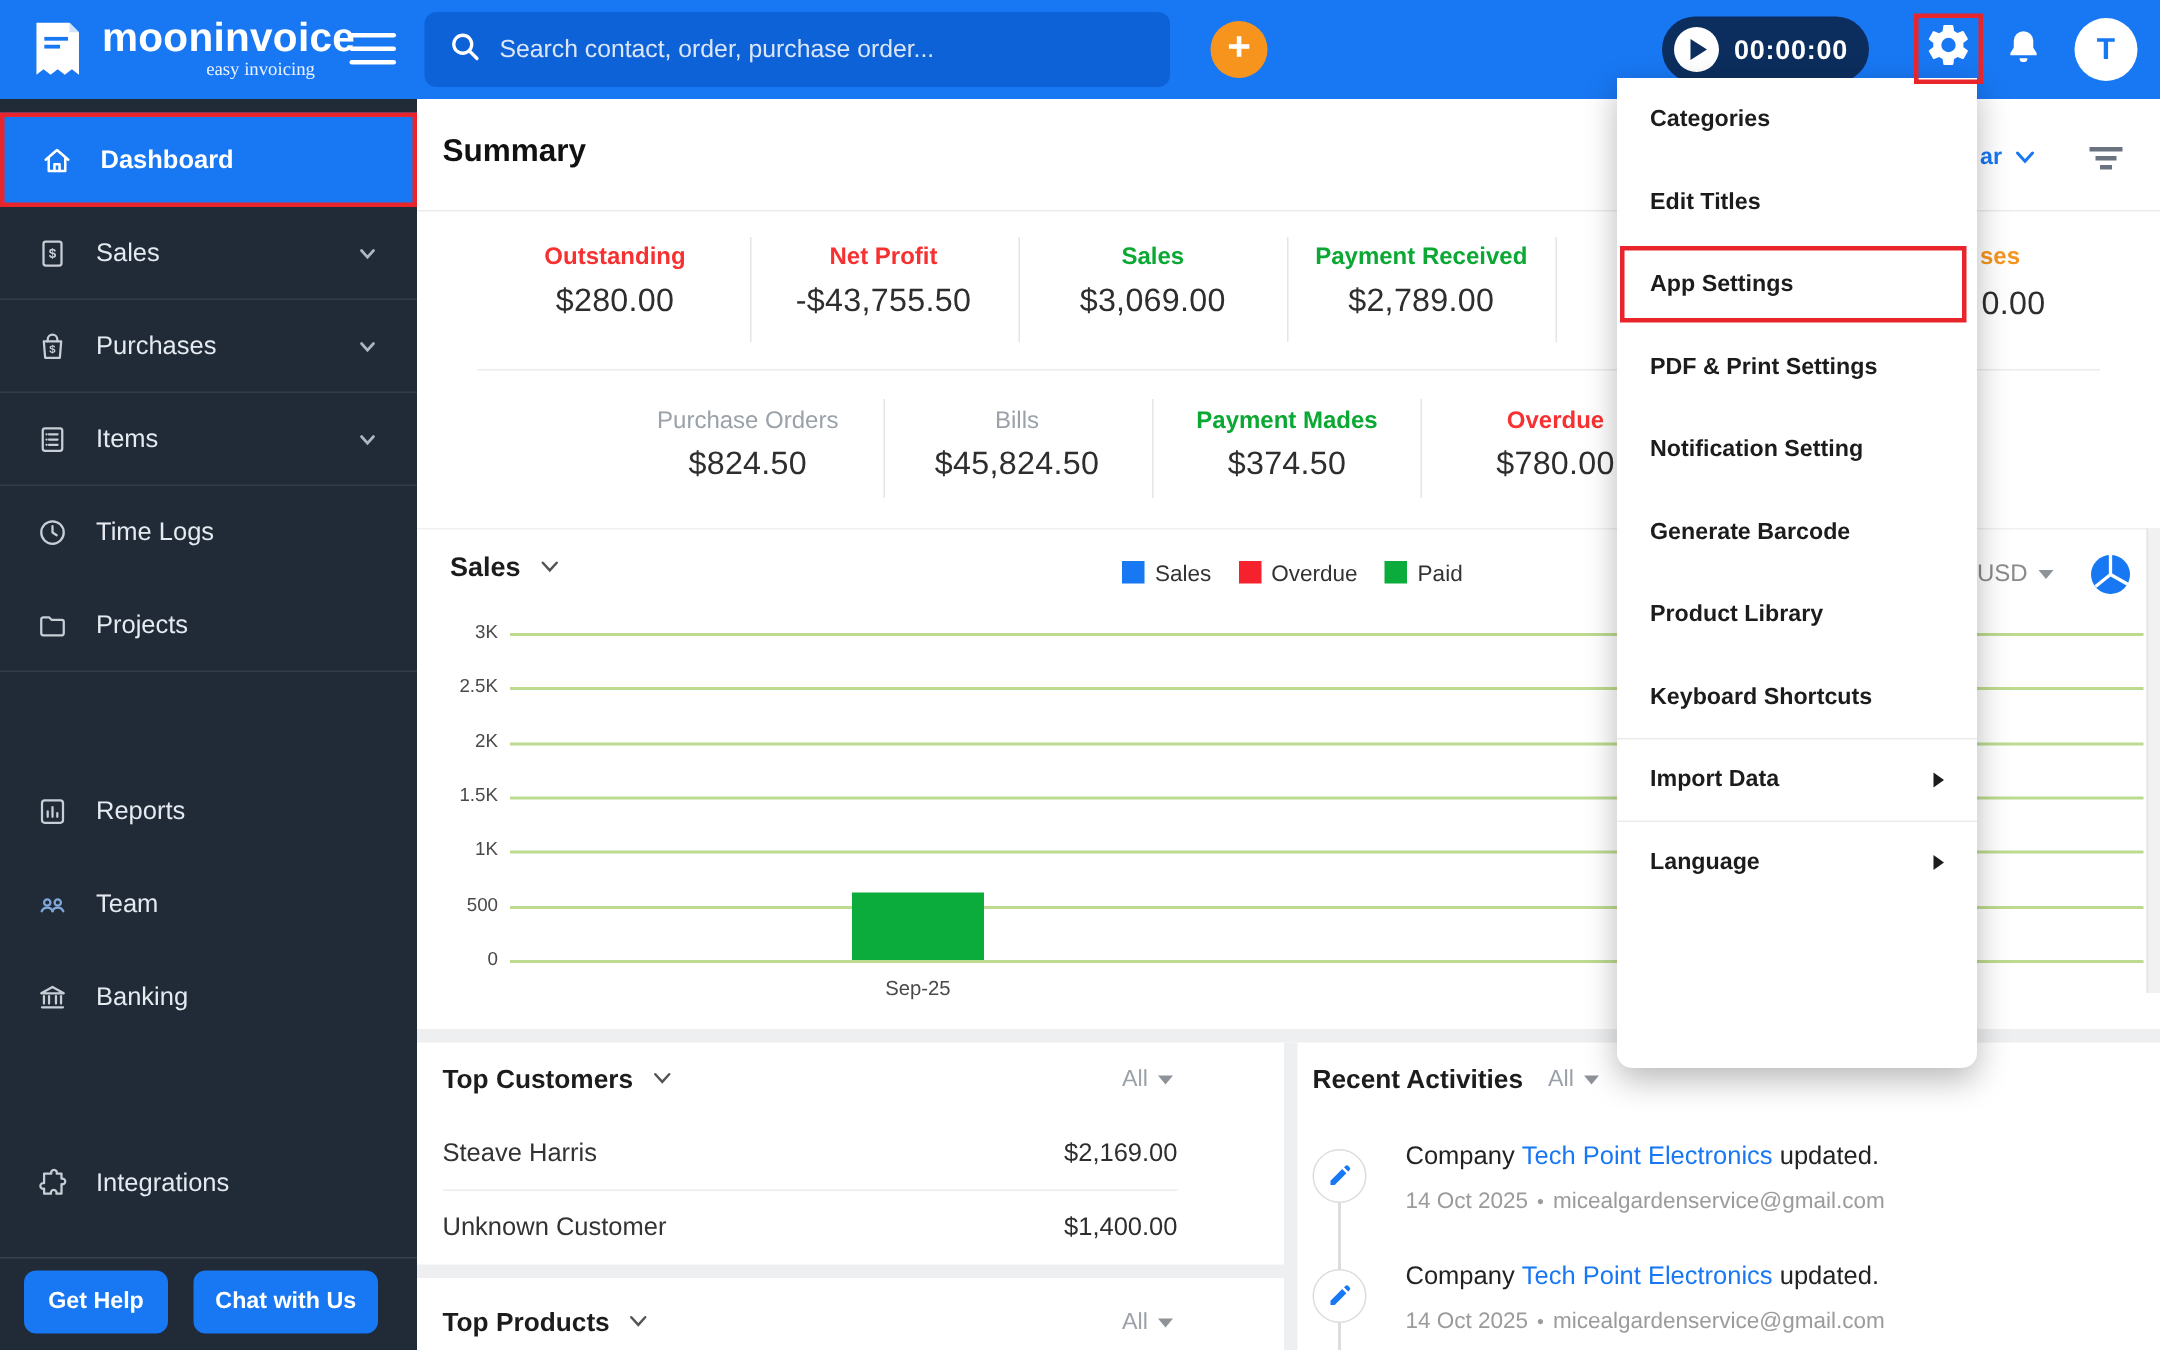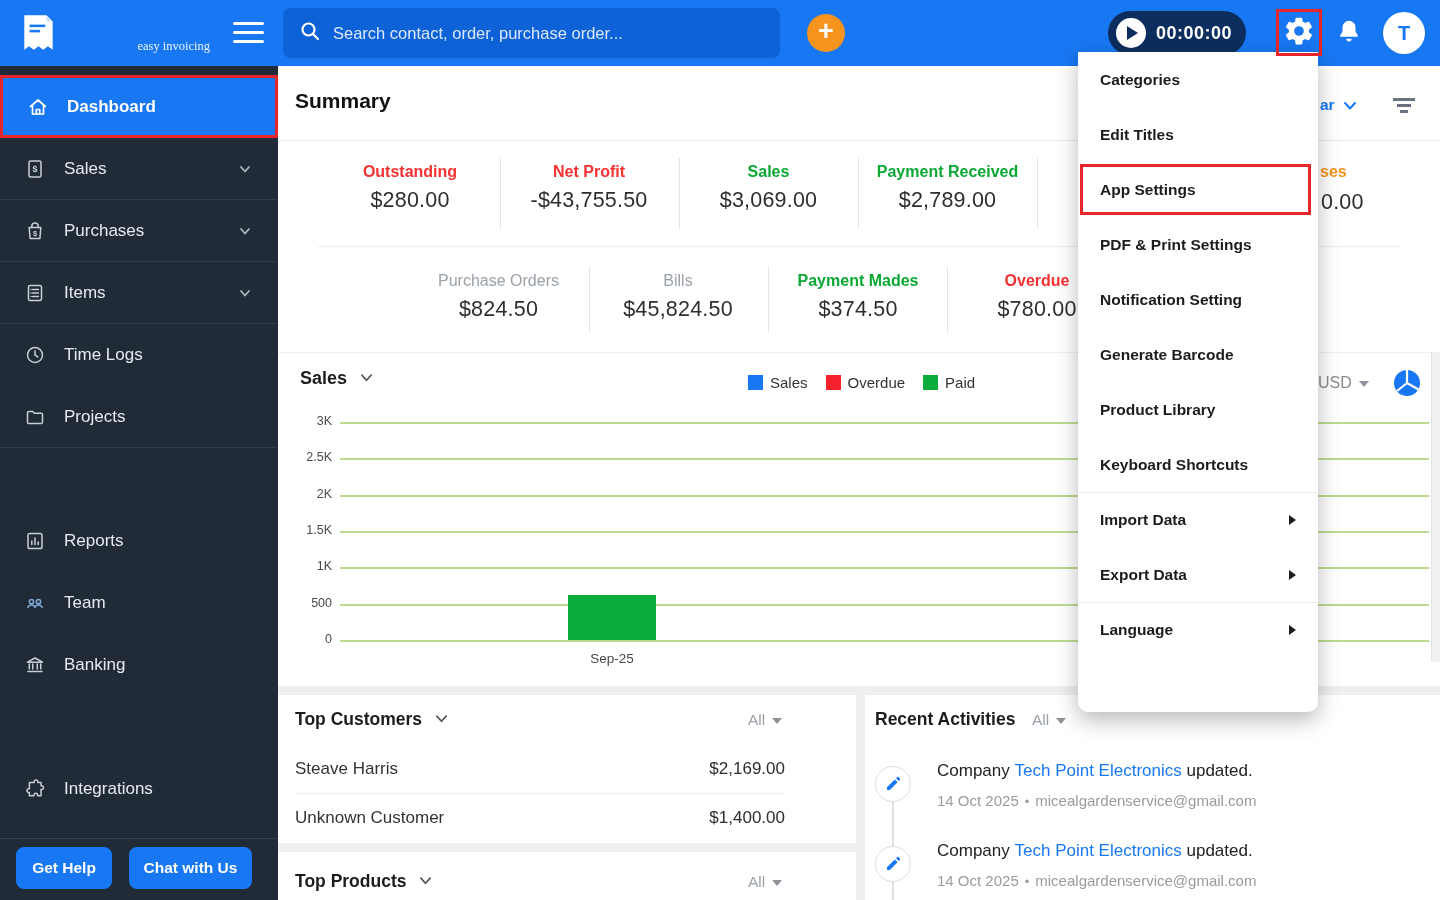--- a/index.html
+++ b/index.html
@@ -92,20 +92,21 @@
 
   <div class="topbar">
     <span class="logo-icon">
       <svg viewBox="0 0 40 40" width="42" height="44">
           <polygon points="6,3 27,3 33,9 33,36 28.5,32.5 24,36 19.5,32.5 15,36 10.5,32.5 6,36" fill="#fff"></polygon>
           <polygon points="27,3 27,9 33,9" fill="#cfe2fb"></polygon>
           <rect x="11" y="12" width="15" height="2.4" fill="#1877F2"></rect>
           <rect x="11" y="17" width="10" height="2.4" fill="#1877F2"></rect>
         </svg>
     </span>
+    <div class="brand">mooninvoice</div>
     <div class="tagline">easy invoicing</div>
     <div class="hamburger">
         <i></i>
         <i></i>
         <i></i>
       </div>
 
     <div class="searchbar">
       <span>
         <svg width="22" height="22" viewBox="0 0 22 22" fill="none" stroke="#fff" stroke-width="2.2" stroke-linecap="round">
@@ -421,24 +422,20 @@
     <div class="menu-item">App Settings</div>
     <div class="menu-item">PDF &amp; Print Settings</div>
     <div class="menu-item">Notification Setting</div>
     <div class="menu-item">Generate Barcode</div>
     <div class="menu-item">Product Library</div>
     <div class="menu-item">Keyboard Shortcuts</div>
     <div class="menu-item divtop">
       <span>Import Data</span>
         <span class="sub-arrow"></span>
     </div>
-    <div class="menu-item">
-      <span>Export Data</span>
-        <span class="sub-arrow"></span>
-    </div>
     <div class="menu-item divtop">
       <span>Language</span>
         <span class="sub-arrow"></span>
     </div>
     <div class="appsettings-box"></div>
   </div>
 
 </div>
 
 </body></html>

